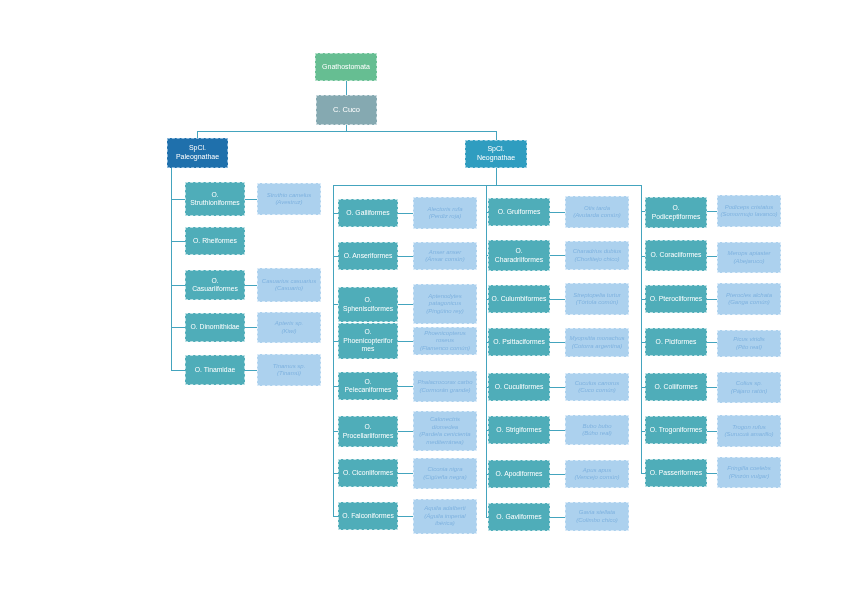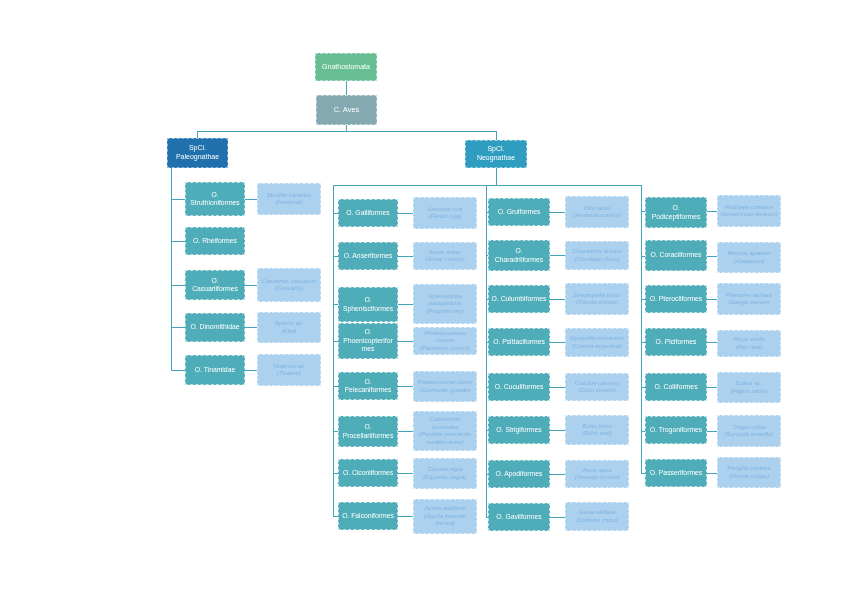--- a/index.html
+++ b/index.html
@@ -25,21 +25,21 @@
 </style>
 </head>
 <body>
 
 <div class="canvas">
 
   <div class="node root" style="left:315px;top:53px;width:62px;height:28px">
       <span>Gnathostomata</span>
     </div>
   <div class="node aves" style="left:316px;top:95px;width:61px;height:30px">
-      <span>C. Aves</span>
+      <span>C. Cuco</span>
     </div>
   <div class="node paleo" style="left:167px;top:138px;width:61px;height:30px">
       <span>SpCl. Paleognathae</span>
     </div>
   <div class="node neo" style="left:465px;top:140px;width:62px;height:28px">
       <span>SpCl. Neognathae</span>
     </div>
 
   <div class="line" style="left:346px;top:81px;width:1px;height:14px"></div>
   <div class="line" style="left:346px;top:125px;width:1px;height:7px"></div>

